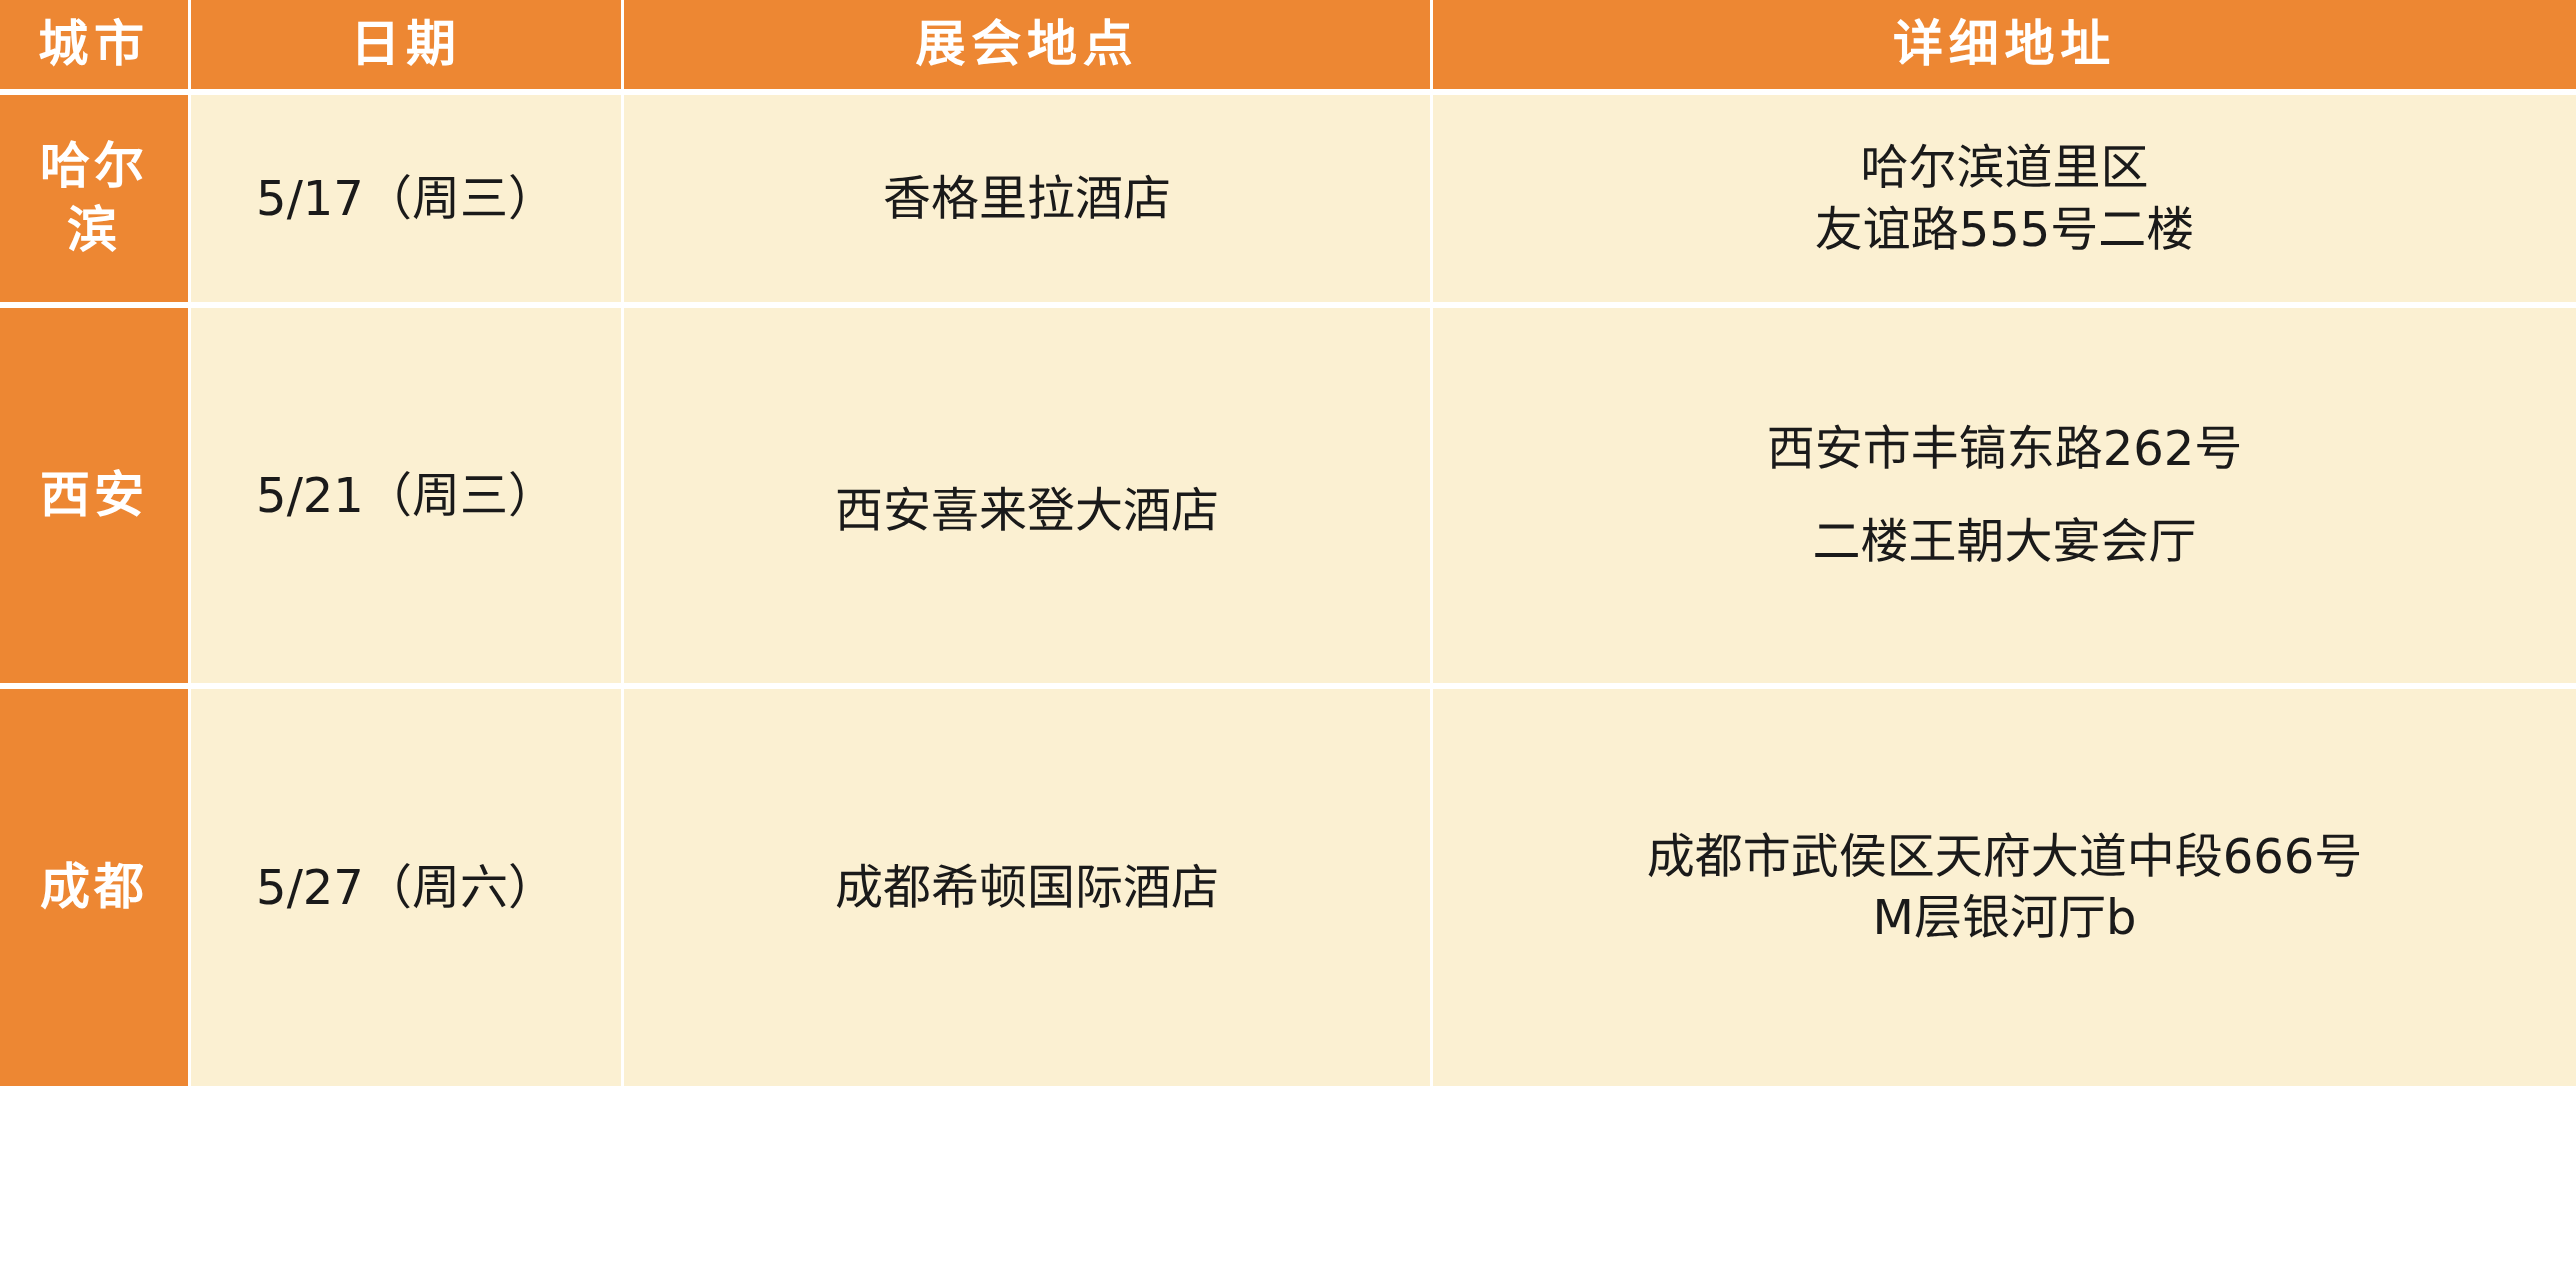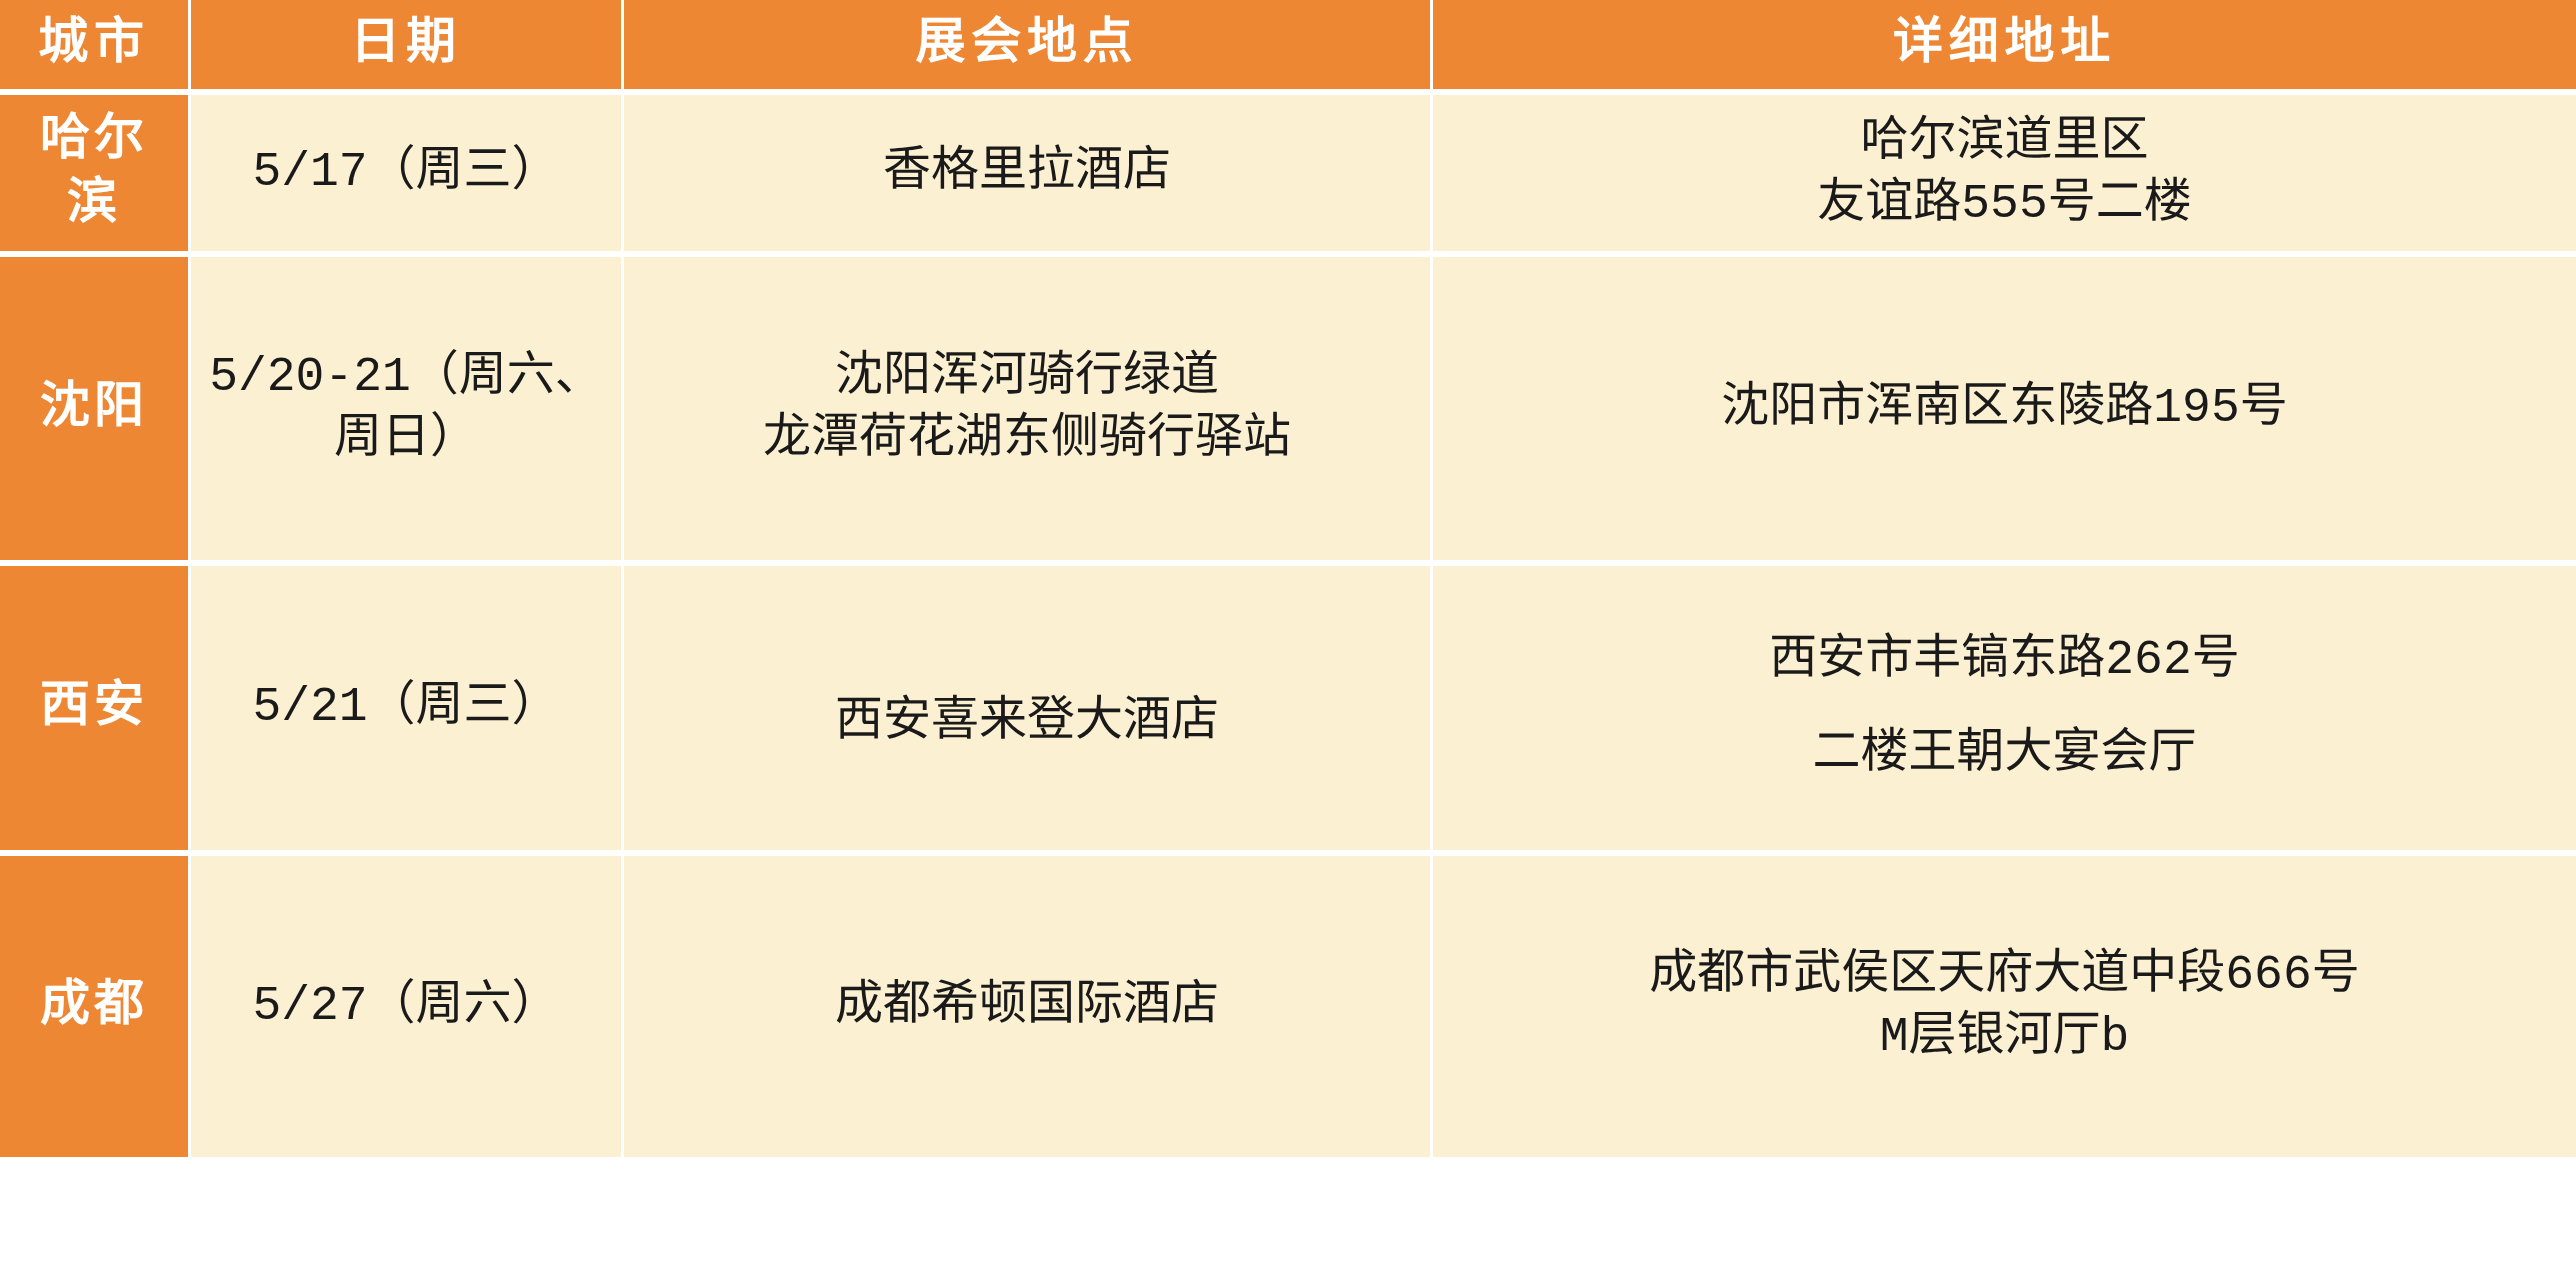--- a/index.html
+++ b/index.html
@@ -15,21 +15,20 @@
     font-family: "DejaVu Sans", "Liberation Sans", sans-serif;
   }
 
   .schedule-table {
     width: 2576px;
     height: 1086px;
     border-collapse: separate;
     border-spacing: 0;
     table-layout: fixed;
     background: #ffffff;
-    font-family: Liberation Mono, monospace;
   }
 
   col.col-city    { width: 191px; }
   col.col-date    { width: 433px; }
   col.col-venue   { width: 809px; }
   col.col-address { width: 1143px; }
 
   
   thead th {
     background: #ED8733;
@@ -107,28 +106,20 @@
   </thead>
 
   <tbody>
     <tr class="row-harbin">
       <td class="city-cell">哈尔滨</td>
       <td class="date-cell">5/17（周三）</td>
       <td class="venue-cell">香格里拉酒店</td>
       <td class="address-cell last-col">哈尔滨道里区
 友谊路555号二楼</td>
     </tr>
-    <tr class="row-shenyang">
-      <td class="city-cell">沈阳</td>
-      <td class="date-cell">5/20-21（周六、
-周日）</td>
-      <td class="venue-cell">沈阳浑河骑行绿道
-龙潭荷花湖东侧骑行驿站</td>
-      <td class="address-cell last-col">沈阳市浑南区东陵路195号</td>
-    </tr>
     <tr class="row-xian">
       <td class="city-cell">西安</td>
       <td class="date-cell">5/21（周三）</td>
       <td class="venue-cell">西安喜来登大酒店</td>
       <td class="address-cell last-col">西安市丰镐东路262号
 二楼王朝大宴会厅</td>
     </tr>
     <tr class="row-chengdu">
       <td class="city-cell">成都</td>
       <td class="date-cell">5/27（周六）</td>

